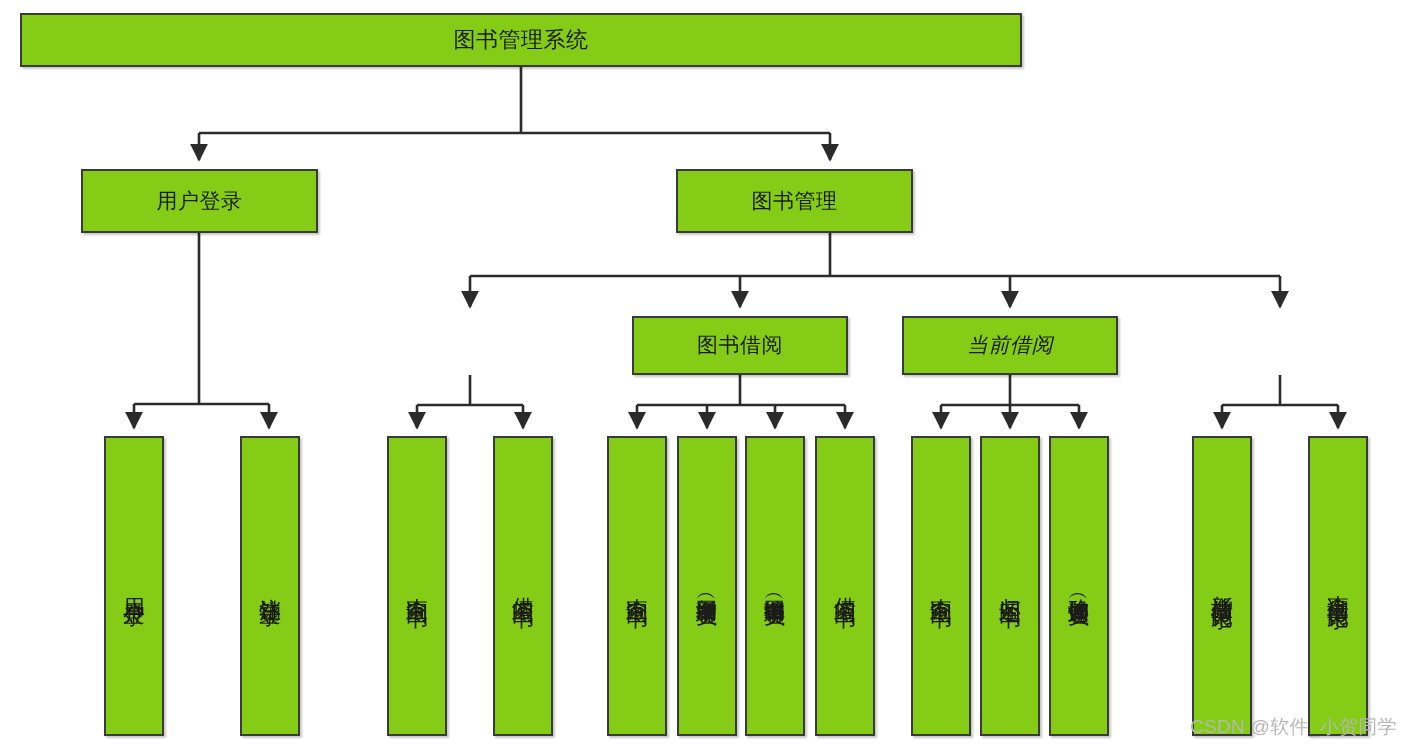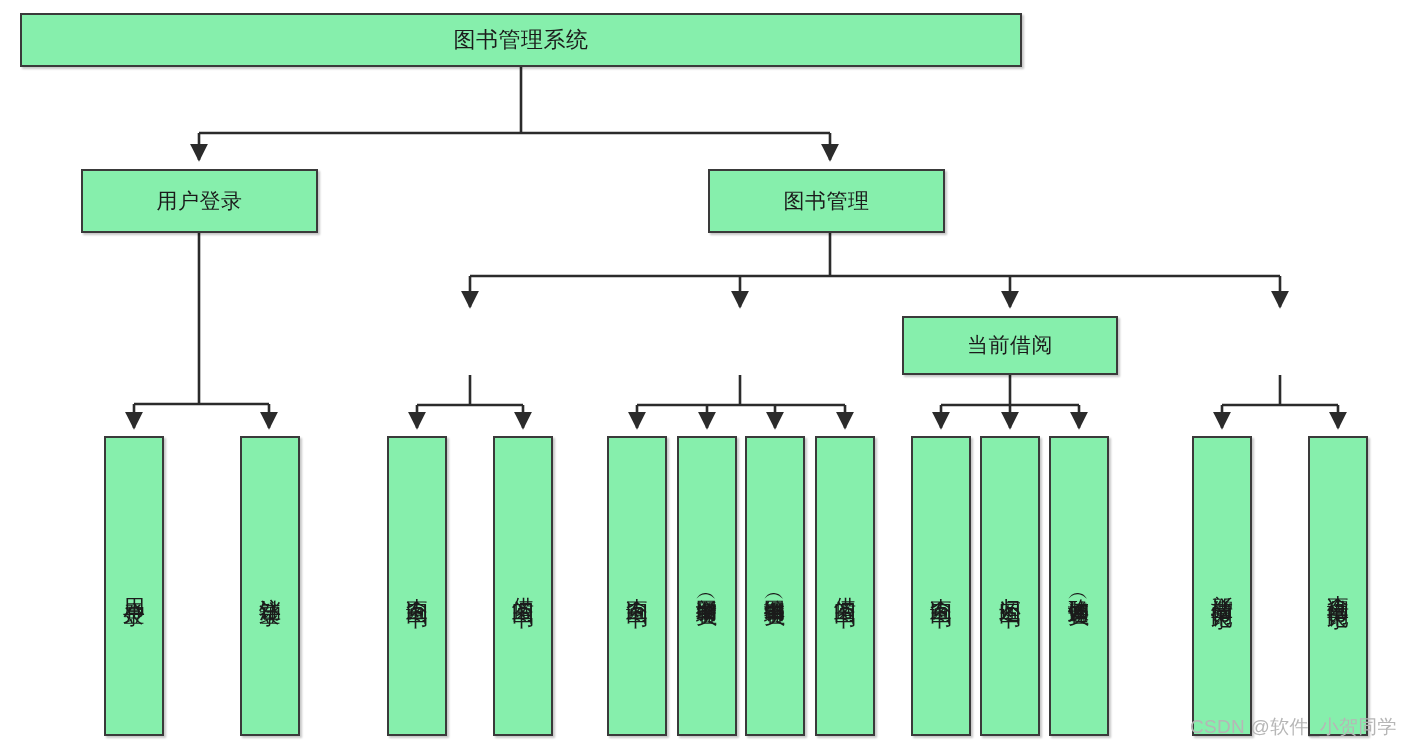--- a/index.html
+++ b/index.html
@@ -16,21 +16,21 @@
   }
   #diagram-root {
     position: relative;
     width: 1405px;
     height: 747px;
     background: #ffffff;
   }
   .node {
     position: absolute;
     box-sizing: border-box;
-    background: #86efac;
+    background: #84cc16;
     border: 2px solid #3a3a3a;
     box-shadow: 2px 2px 2px rgba(0,0,0,0.22);
     display: flex;
     align-items: center;
     justify-content: center;
   }
   .node .node-label {
     color: #1b1b1b;
     line-height: 1.18;
     text-align: center;
@@ -134,25 +134,28 @@
     </g>
   </svg>
 
   <div class="node root horiz" style="left:20px; top:13px; width:1002px; height:54px;">
     <span class="node-label">图书管理系统</span>
   </div>
 
   <div class="node horiz" style="left:81px; top:169px; width:237px; height:64px;">
     <span class="node-label">用户登录</span>
   </div>
-  <div class="node horiz" style="left:708px; top:169px; width:237px; height:64px;">
+  <div class="node horiz" style="left:676px; top:169px; width:237px; height:64px;">
     <span class="node-label">图书管理</span>
   </div>
 
-  <div class="node horiz" style="left:902px; top:316px; width:216px; height:59px;">
+  <div class="node horiz" style="left:632px; top:316px; width:216px; height:59px;">
+    <span class="node-label">图书借阅</span>
+  </div>
+  <div class="node horiz" style="left:902px; top:316px; width:216px; height:59px;font-style:italic;">
     <span class="node-label">当前借阅</span>
   </div>
 
   <div class="node vert" style="left:104px; top:436px; width:60px; height:300px;">
     <span class="node-label">用户登录</span>
   </div>
   <div class="node vert" style="left:240px; top:436px; width:60px; height:300px;">
     <span class="node-label">注销登录</span>
   </div>
 

